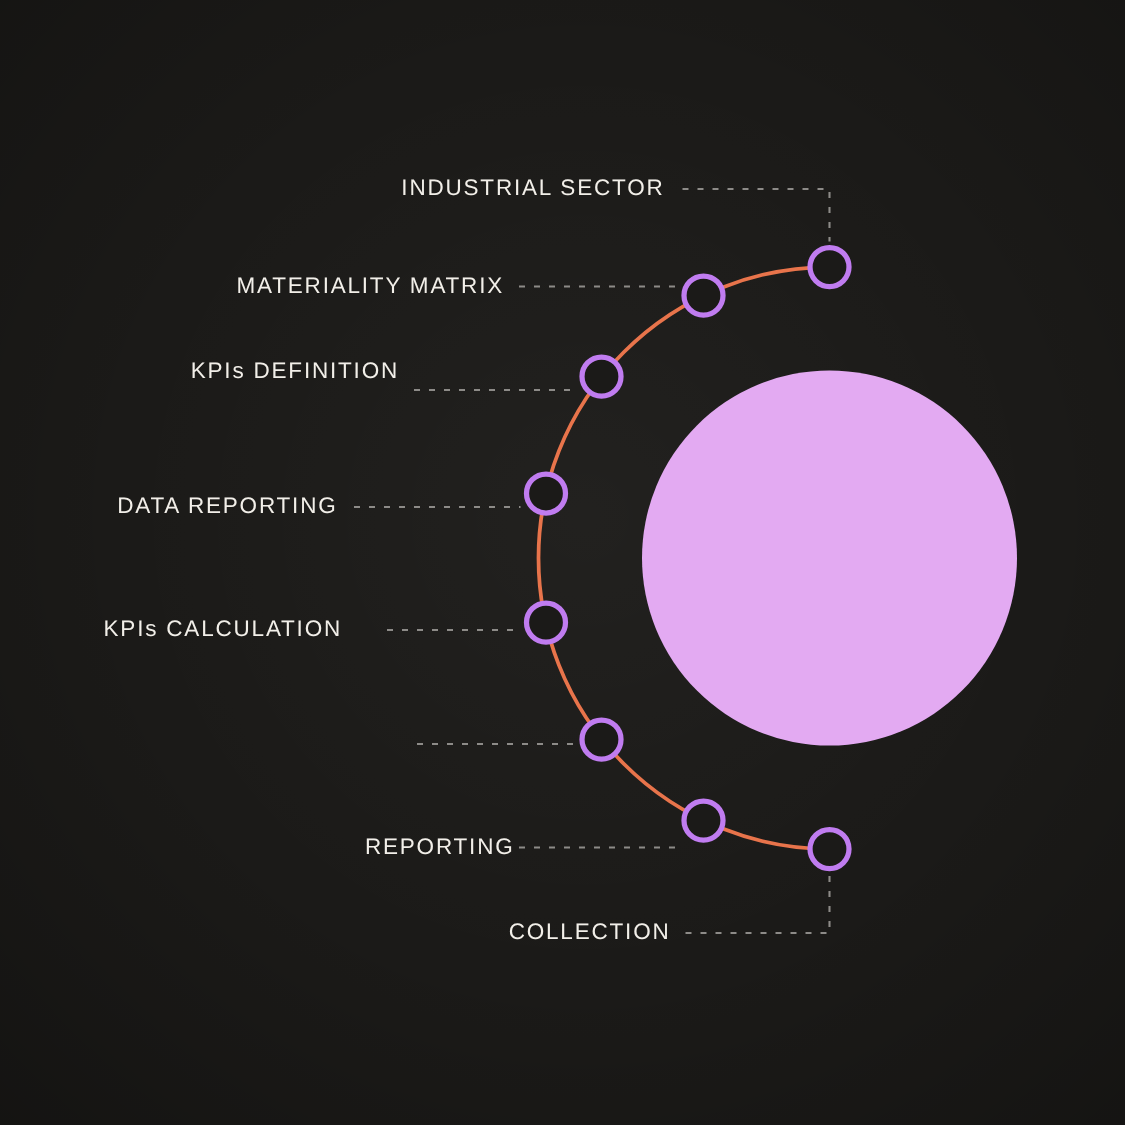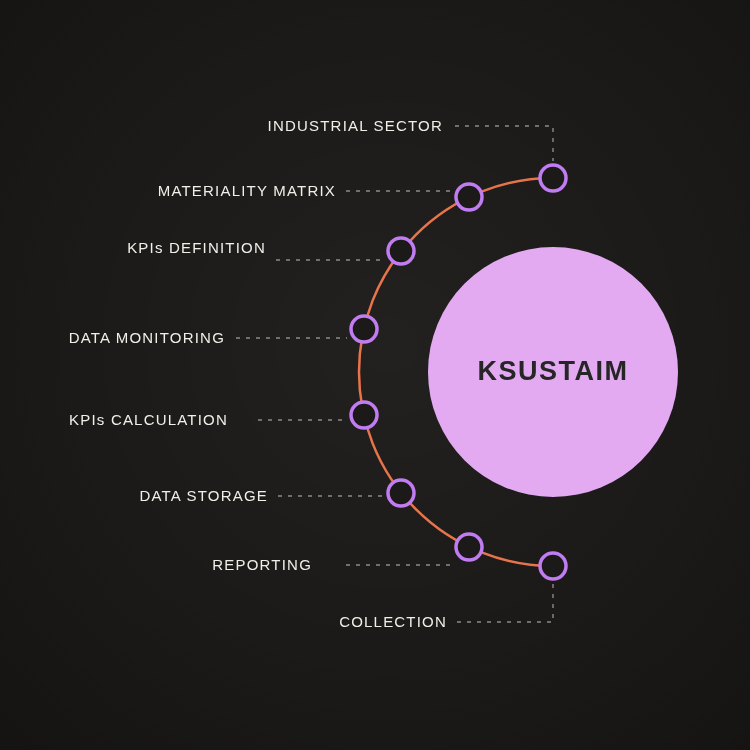--- a/index.html
+++ b/index.html
@@ -60,21 +60,21 @@
     letter-spacing: 1.2px;
     line-height: 20px;
     color: var(--label, #f2efe9);
   }
   .label-1 { right: 307px; top: 116px; }
   .label-2 { right: 414px; top: 181px; }
   .label-3 { right: 484px; top: 238px; }
   .label-4 { right: 525px; top: 328px; }
   .label-5 { right: 522px; top: 410px; }
   .label-6 { right: 482px; top: 486px; }
-  .label-7 { right: 438px; top: 555px; }
+  .label-7 { right: 407px; top: 555px; }
   .label-8 { right: 303px; top: 612px; }
 </style>
 </head>
 <body>
 
 <div class="canvas">
 
   <svg class="diagram-svg" width="750" height="750" viewBox="0 0 750 750">
 
     <path class="connector" d="M 455 126 H 553 V 161"></path>
@@ -93,24 +93,22 @@
     <circle class="node" cx="553" cy="178" r="13"></circle>
     <circle class="node" cx="469" cy="197" r="13"></circle>
     <circle class="node" cx="401" cy="251" r="13"></circle>
     <circle class="node" cx="364" cy="329" r="13"></circle>
     <circle class="node" cx="364" cy="415" r="13"></circle>
     <circle class="node" cx="401" cy="493" r="13"></circle>
     <circle class="node" cx="469" cy="547" r="13"></circle>
     <circle class="node" cx="553" cy="566" r="13"></circle>
   </svg>
 
-  <div class="center-title">KSUSTAIM</div>
 
   <div class="label label-1">INDUSTRIAL SECTOR</div>
   <div class="label label-2">MATERIALITY MATRIX</div>
   <div class="label label-3">KPIs DEFINITION</div>
-  <div class="label label-4">DATA MONITORING</div>
+  <div class="label label-4">DATA REPORTING</div>
   <div class="label label-5">KPIs CALCULATION</div>
-  <div class="label label-6">DATA STORAGE</div>
   <div class="label label-7">REPORTING</div>
   <div class="label label-8">COLLECTION</div>
 
 </div>
 
 </body></html>

